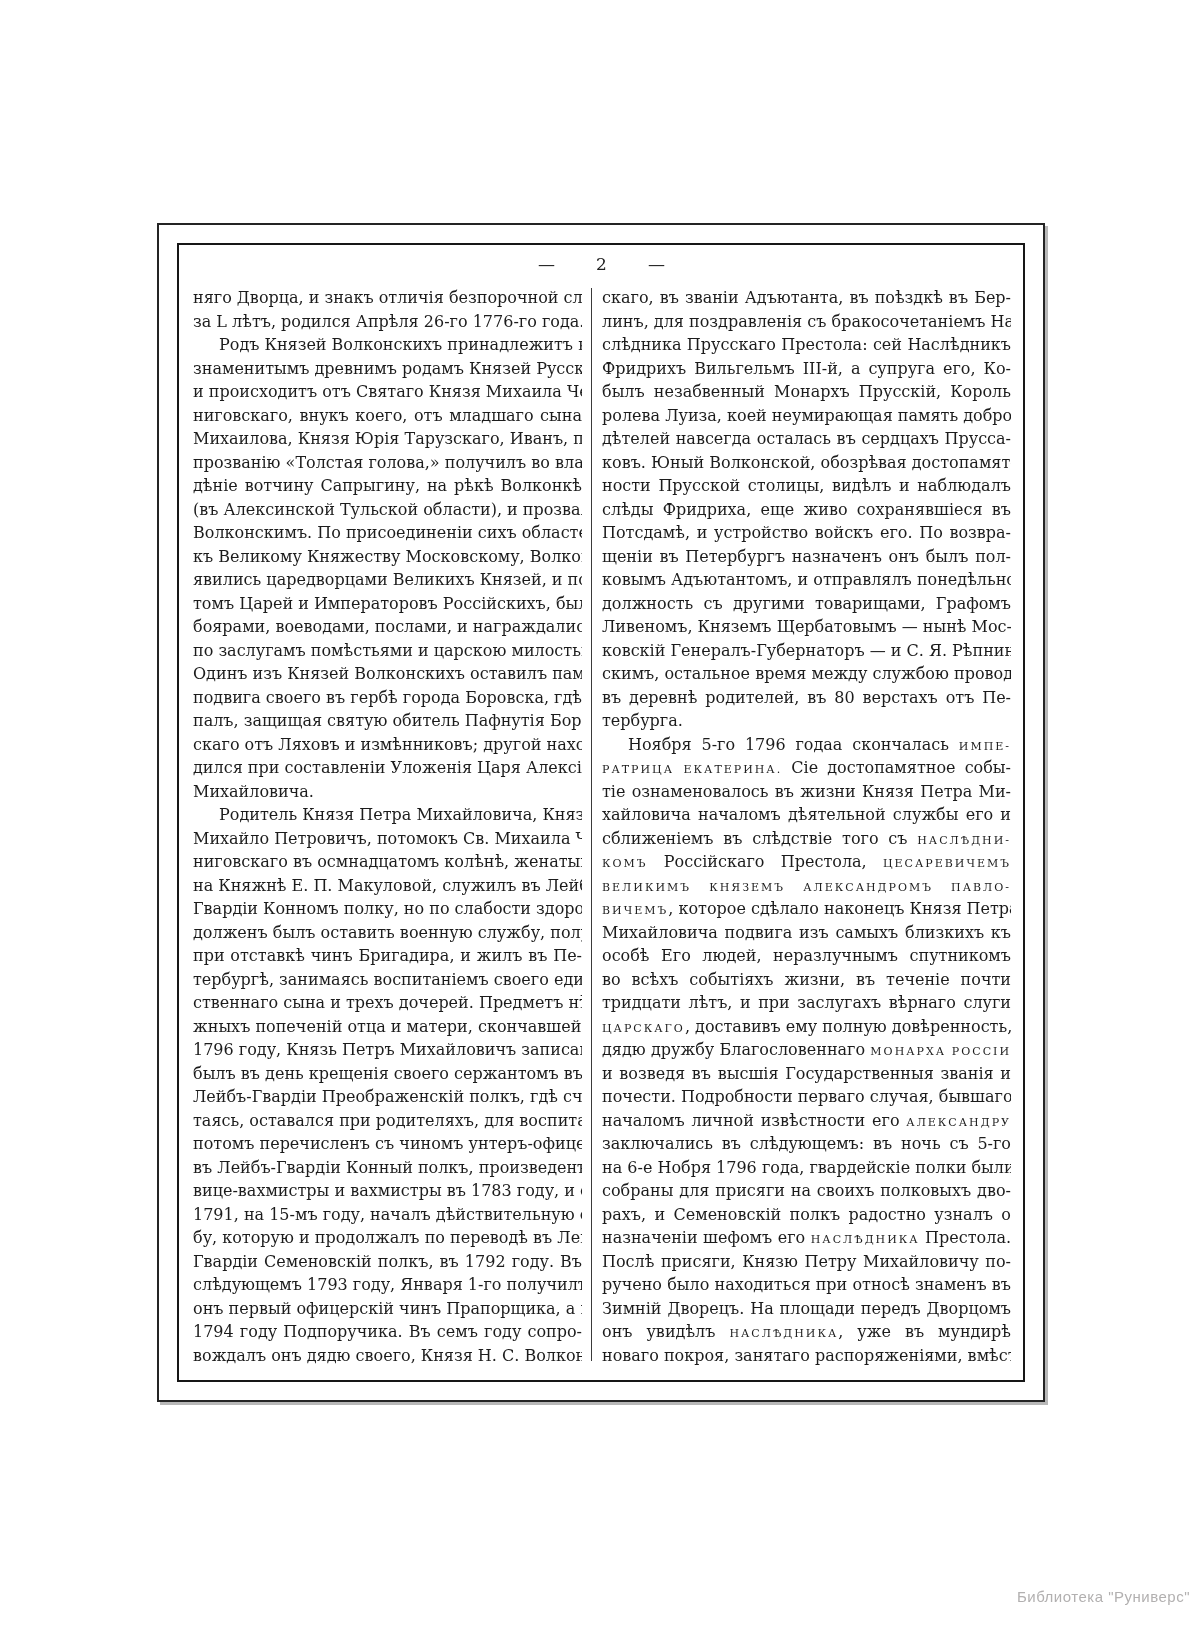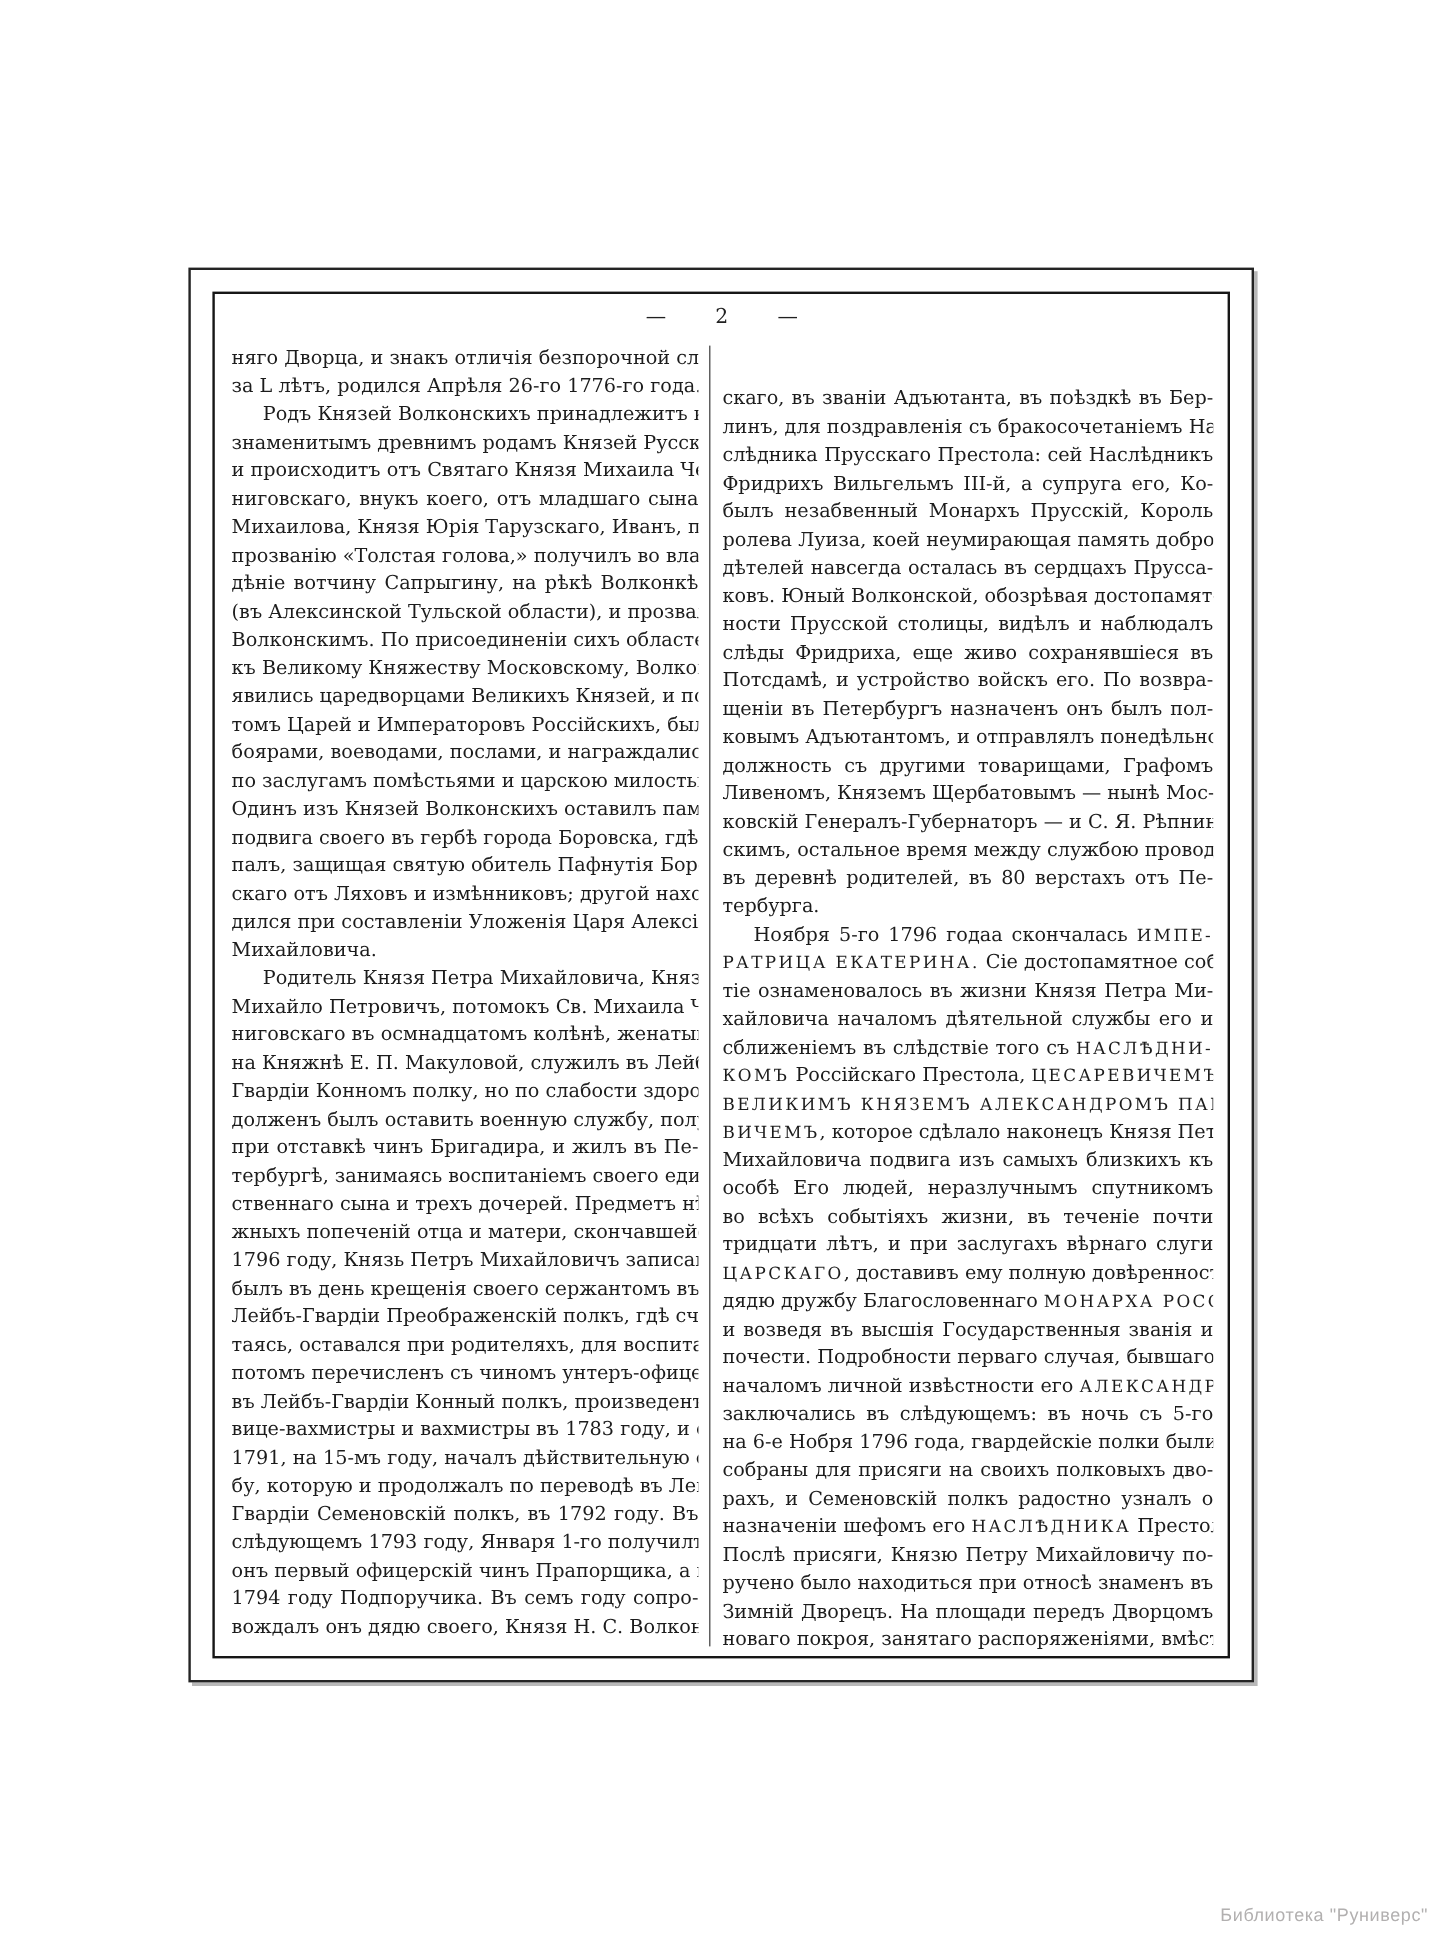--- a/index.html
+++ b/index.html
@@ -19,30 +19,30 @@
   }
   .pagenum{
     display:flex;justify-content:center;align-items:center;gap:40px;
     margin-top:2px;height:26px;font-size:17px;letter-spacing:1px;color:#202020;
   }
   .text-area{
     display:flex;flex-direction:row;align-items:stretch;margin-top:9px;
   }
   .col{font-size:16px;line-height:23.5px;}
   .col-left{width:389px;}
-  .col-right{width:409px;margin-top:34px;}
+  .col-right{width:409px;}
   .divider{width:1px;background:#3a3a3a;margin:2px 10px 6px 9px;}
   .line{
     text-align:justify;text-align-last:justify;
     height:23.5px;overflow:hidden;white-space:nowrap;
   }
   .line.end{text-align-last:left;}
   .line.indent{text-indent:26px;}
   .sc{
-    text-transform:uppercase;font-size:14px;letter-spacing:2px;
+    text-transform:uppercase;font-size:11px;letter-spacing:2px;
   }
   .it{}
   .watermark{
     position:absolute;right:10px;top:1588px;
     font-family:"Liberation Sans","DejaVu Sans",sans-serif;
     font-size:15px;color:#b2b0b0;letter-spacing:0.5px;
   }
 </style>
 </head>
 <body>
@@ -143,19 +143,20 @@
             <div class="line"><span>почести. Подробности перваго случая, бывшаго</span></div>
             <div class="line"><span>началомъ личной извѣстности его </span><span class="sc">Александру</span></div>
             <div class="line"><span>заключались въ слѣдующемъ: въ ночь съ 5-го</span></div>
             <div class="line"><span>на 6-е Нобря 1796 года, гвардейскіе полки были</span></div>
             <div class="line"><span>собраны для присяги на своихъ полковыхъ дво-</span></div>
             <div class="line"><span>рахъ, и Семеновскій полкъ радостно узналъ о</span></div>
             <div class="line"><span>назначеніи шефомъ его </span><span class="sc">Наслѣдника</span><span> Престола.</span></div>
             <div class="line"><span>Послѣ присяги, Князю Петру Михайловичу по-</span></div>
             <div class="line"><span>ручено было находиться при относѣ знаменъ въ</span></div>
             <div class="line"><span>Зимній Дворецъ. На площади передъ Дворцомъ</span></div>
+            <div class="line"><span>онъ увидѣлъ </span><span class="sc">Наслѣдника</span><span>, уже въ мундирѣ</span></div>
             <div class="line"><span>новаго покроя, занятаго распоряженіями, вмѣстѣ</span></div>
           </div>
       </div>
     </div>
   </div>
   <div class="watermark">Библиотека "Руниверс"</div>
 </div>
 
 </body></html>

